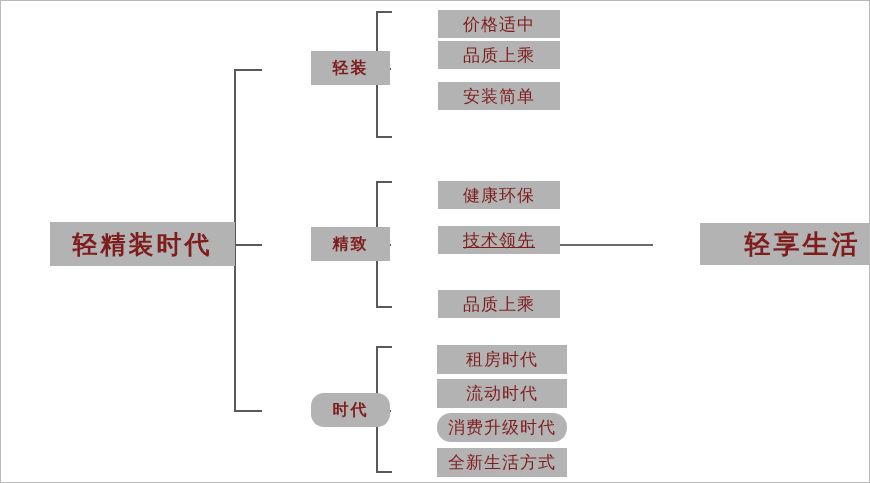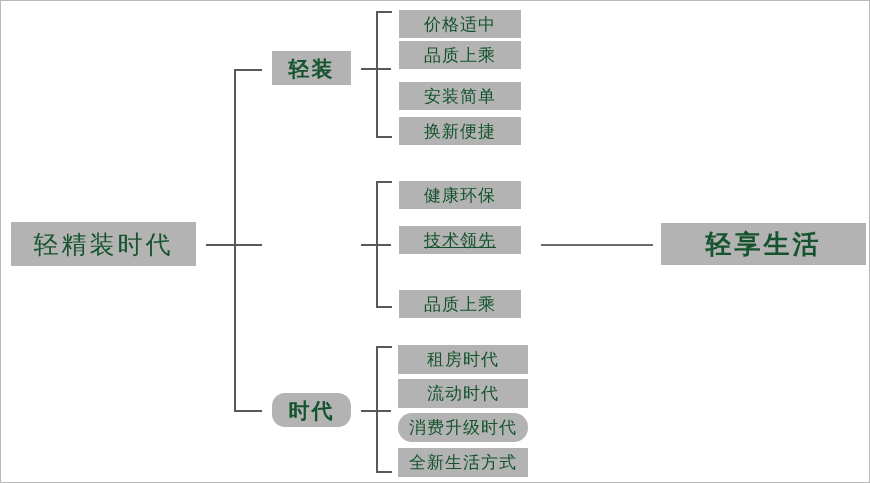--- a/index.html
+++ b/index.html
@@ -18,55 +18,56 @@
     background: #ffffff;
     border: 1px solid #b9b9b9;
     box-sizing: border-box;
     overflow: hidden;
   }
 
   
   .node {
     position: absolute;
     background: #b3b3b3;
-    color: #14532d;
+    color: #7f1d1d;
     display: flex;
     align-items: center;
     justify-content: center;
     box-sizing: border-box;
     letter-spacing: 1px;
     white-space: nowrap;
     line-height: 1;
+    margin-left: 39px;
   }
 
   .node.root {
     left: 10px;
     top: 221px;
     width: 185px;
     height: 44px;
     font-size: 25px;
-    font-weight: normal;
+    font-weight: bold;
     letter-spacing: 3px;
   }
 
   .node.goal {
     left: 660px;
     top: 222px;
     width: 205px;
     height: 42px;
     font-size: 26px;
     font-weight: bold;
     letter-spacing: 3px;
   }
 
   .node.branch {
     left: 271px;
     width: 79px;
     height: 34px;
-    font-size: 21px;
+    font-size: 16px;
     font-weight: bold;
     letter-spacing: 2px;
   }
   .branch-1 { top: 50px; }
   .branch-2 { top: 226px; }
   .branch-3 { top: 392px; border-radius: 13px; }
 
   .node.leaf {
     left: 398px;
     width: 122px;
@@ -131,35 +132,35 @@
     <span>轻精装时代</span>
   </div>
 
   <div class="node goal">
     <span>轻享生活</span>
   </div>
 
   <div class="node branch branch-1">
     <span>轻装</span>
   </div>
+  <div class="node branch branch-2">
+    <span>精致</span>
+  </div>
   <div class="node branch branch-3">
     <span>时代</span>
   </div>
 
   <div class="node leaf" style="top:9px;">
     <span>价格适中</span>
   </div>
   <div class="node leaf" style="top:40px;">
     <span>品质上乘</span>
   </div>
   <div class="node leaf" style="top:81px;">
     <span>安装简单</span>
-  </div>
-  <div class="node leaf" style="top:116px;">
-    <span>换新便捷</span>
   </div>
 
   <div class="node leaf" style="top:180px;">
     <span>健康环保</span>
   </div>
   <div class="node leaf" style="top:225px;text-decoration:underline;">
     <span>技术领先</span>
   </div>
   <div class="node leaf" style="top:289px;">
     <span>品质上乘</span>

